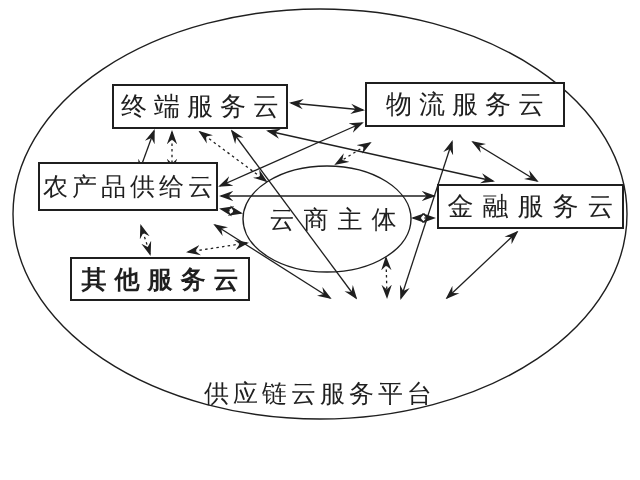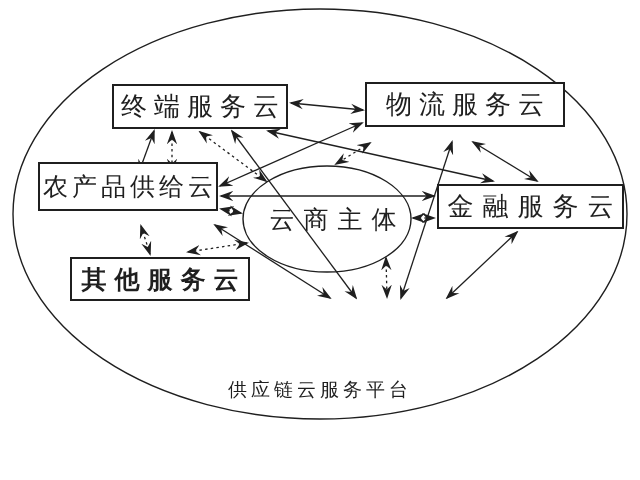--- a/index.html
+++ b/index.html
@@ -22,21 +22,21 @@
   .node-finance span{font-size:26px;letter-spacing:9px;margin-right:-9px;}
   .node-other span{font-size:25px;letter-spacing:8px;margin-right:-8px;}
   .node-consumer span{font-size:25px;letter-spacing:4px;margin-right:-4px;}
   .hub-label{
     position:absolute;display:flex;align-items:center;justify-content:center;
     color:var(--ink,#1f1f1f);font-size:25px;letter-spacing:9px;white-space:nowrap;
   }
   .hub-label span{margin-right:-9px;}
   .platform-label{
     position:absolute;left:0;top:377px;width:640px;text-align:center;
-    color:var(--ink,#1f1f1f);font-size:19px;letter-spacing:4px;white-space:nowrap;
+    color:var(--ink,#1f1f1f);font-size:25px;letter-spacing:4px;white-space:nowrap;
   }
 </style>
 </head>
 <body>
 
 <div class="stage">
 
   <svg width="640" height="480" viewBox="0 0 640 480">
     <defs>
       <marker id="arrow" viewBox="0 0 10 8" refX="8.6" refY="4" markerWidth="11" markerHeight="8.8" orient="auto-start-reverse">

